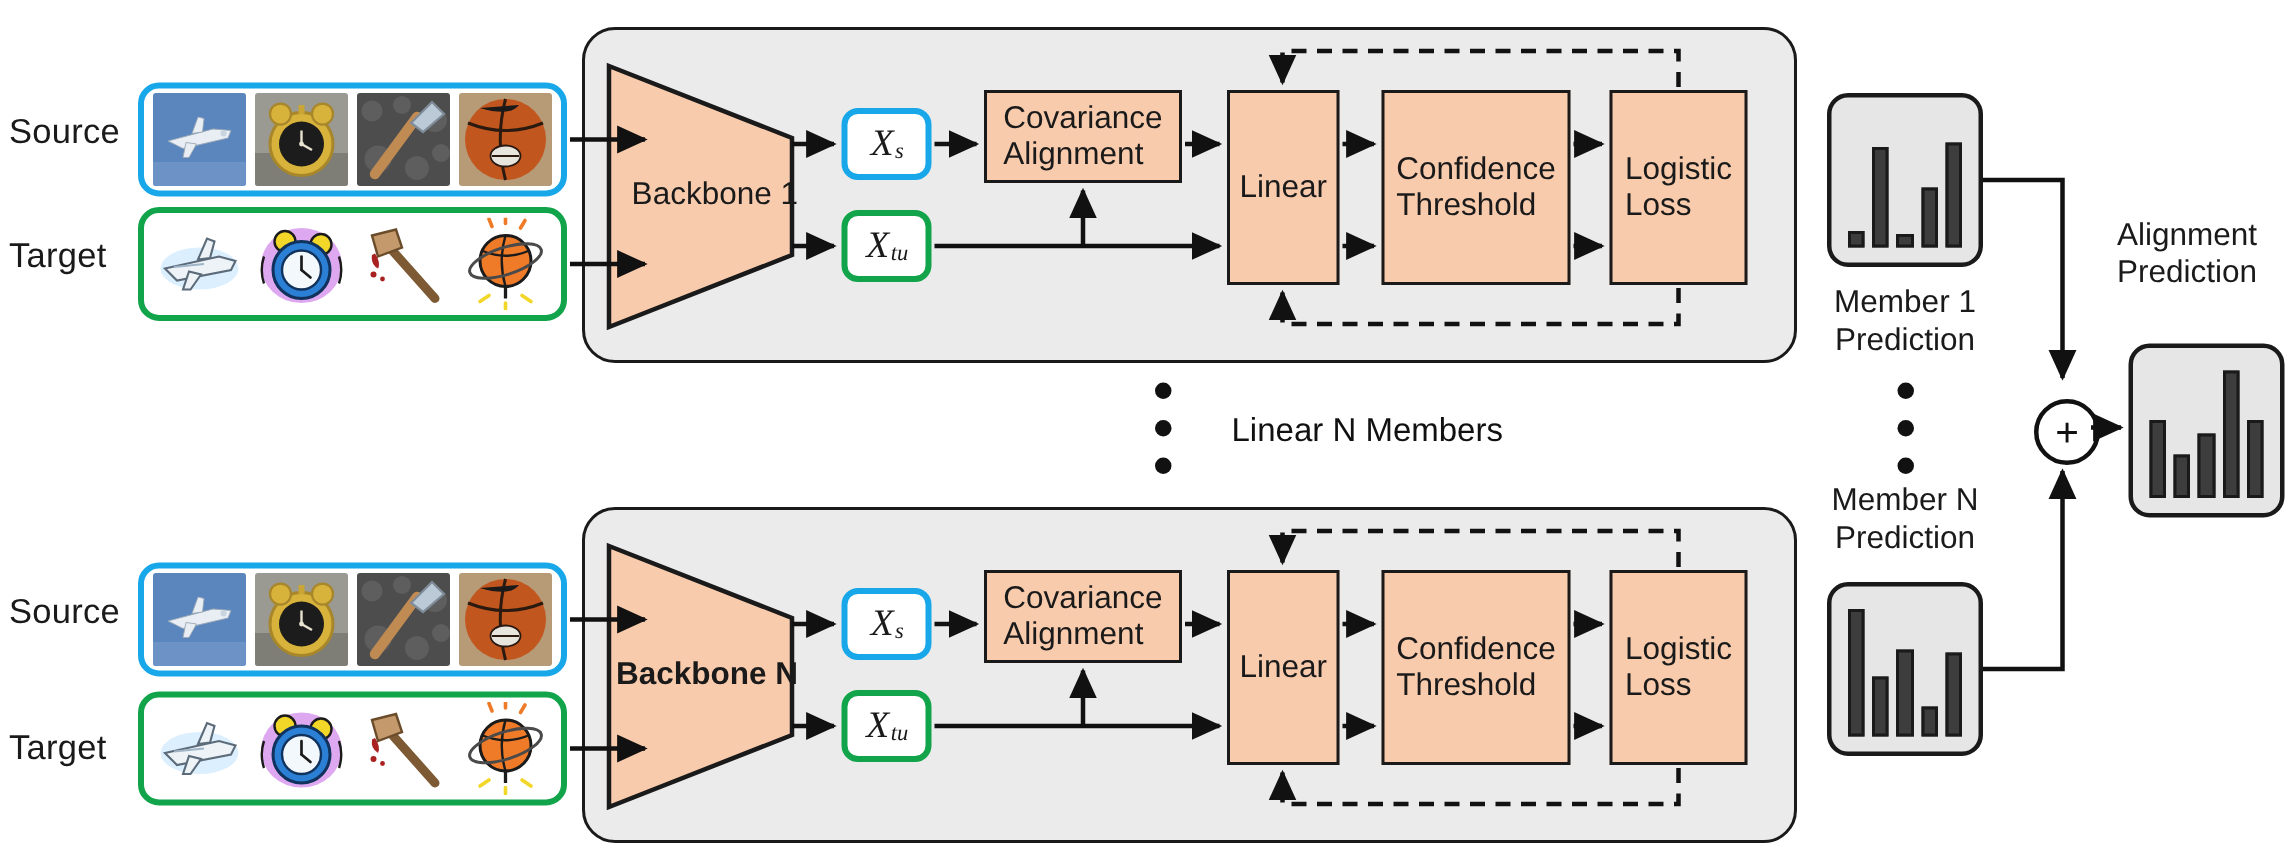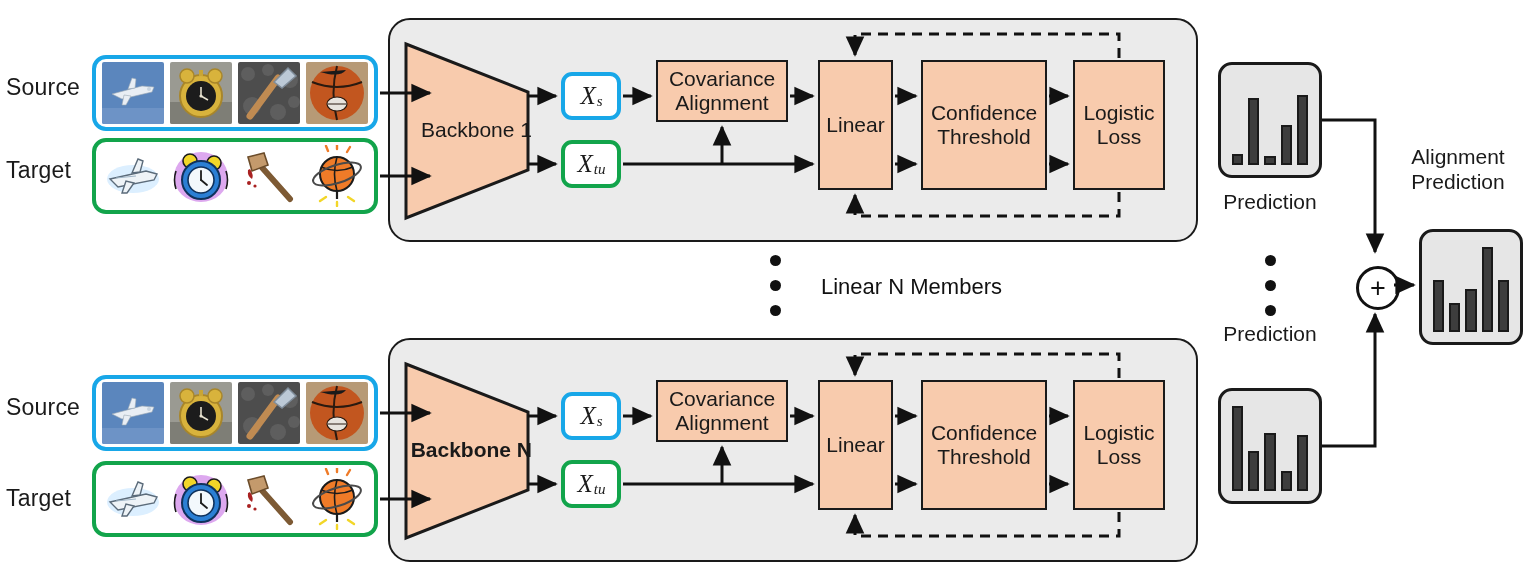--- a/index.html
+++ b/index.html
@@ -16,21 +16,21 @@
   .strip.src{border:4px solid #18A7E8;}
   .strip.tgt{border:4px solid #12A44B;}
   .thumb{width:62px;height:62px;border-radius:2px;overflow:hidden;position:relative;flex:0 0 auto;}
   .thumb svg{display:block;width:100%;height:100%;}
 
   
   .panel{box-sizing:border-box;background:#ebebeb;border:2.5px solid #1a1a1a;border-radius:22px;}
 
   
   .pbox{box-sizing:border-box;background:#f8cbad;border:2.5px solid #1a1a1a;
-        display:flex;align-items:center;justify-content:center;text-align:center;
+        display:flex;align-items:center;justify-content:center;
         font-size:21px;line-height:1.12;color:#1a1a1a;}
 
   
   .fbox{box-sizing:border-box;background:#ffffff;border-radius:11px;
         display:flex;align-items:center;justify-content:center;
         font-family:"Liberation Serif","DejaVu Serif",serif;font-style:italic;
         font-size:25px;color:#1a1a1a;}
   .fbox.blue{border:4px solid #18A7E8;}
   .fbox.green{border:4px solid #12A44B;}
   .fbox sub{font-size:15px;vertical-align:baseline;position:relative;top:5px;left:1px;font-style:italic;}
@@ -377,30 +377,32 @@
 Loss</div>
 
 <div class="abs pred" style="left:1218px;top:62px;width:104px;height:116px;">
   <div class="bar" style="height:12%"></div>
   <div class="bar" style="height:75%"></div>
   <div class="bar" style="height:10%"></div>
   <div class="bar" style="height:45%"></div>
   <div class="bar" style="height:78%"></div>
 </div>
 <div class="abs cap" style="left:1196px;top:190px;width:148px;">
+  <div>Member 1</div>
   <div>Prediction</div>
 </div>
 
 <div class="abs vdots" style="left:1265px;top:255px;">
   <div class="dot"></div>
   <div class="dot"></div>
   <div class="dot"></div>
 </div>
 
 <div class="abs cap" style="left:1196px;top:322px;width:148px;">
+  <div>Member N</div>
   <div>Prediction</div>
 </div>
 <div class="abs pred" style="left:1218px;top:388px;width:104px;height:116px;">
   <div class="bar" style="height:95%"></div>
   <div class="bar" style="height:45%"></div>
   <div class="bar" style="height:65%"></div>
   <div class="bar" style="height:22%"></div>
   <div class="bar" style="height:62%"></div>
 </div>
 

